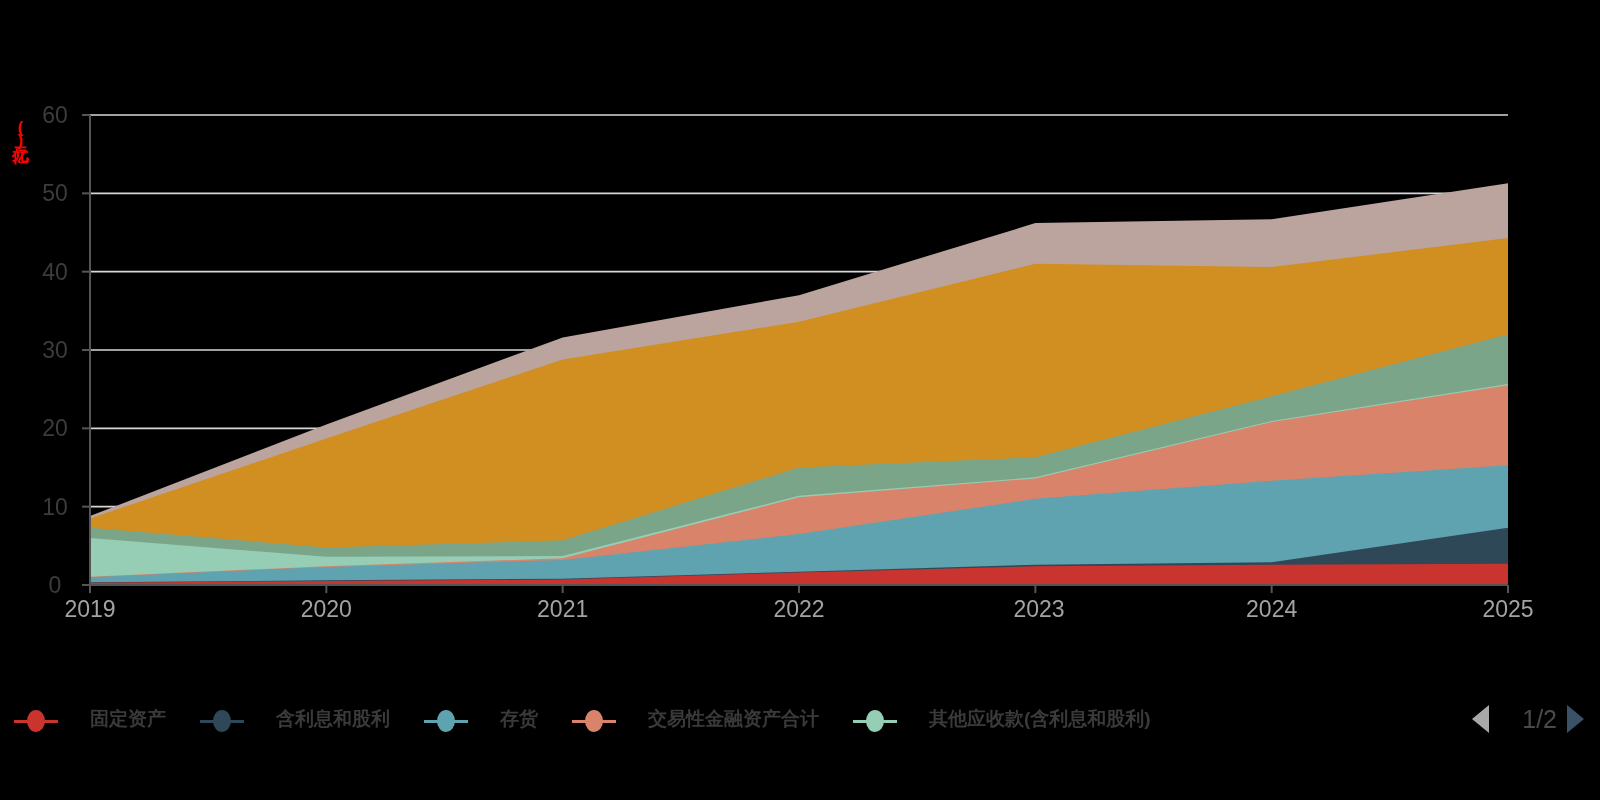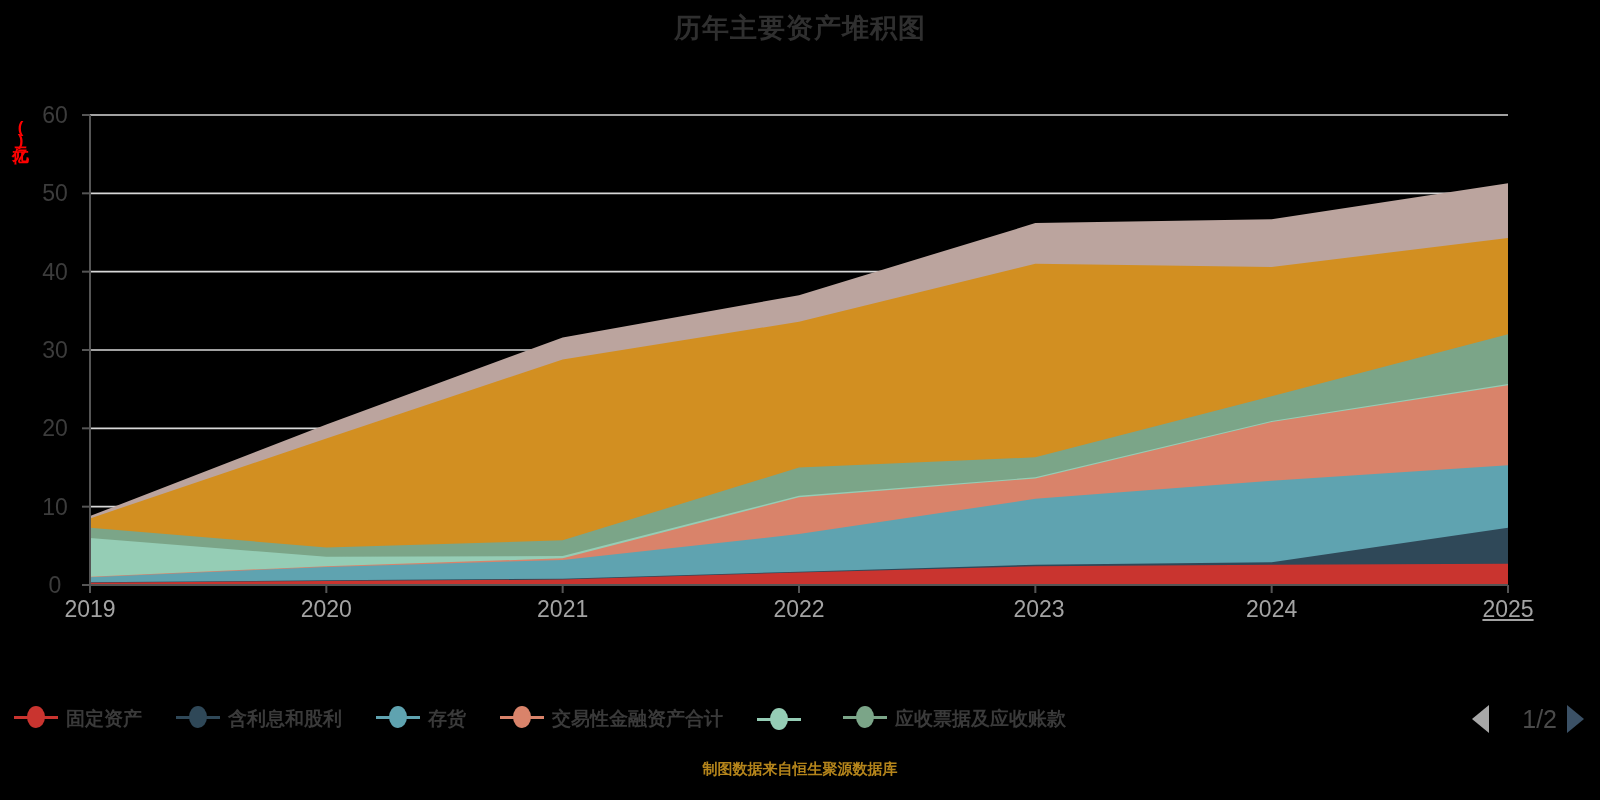--- a/index.html
+++ b/index.html
@@ -54,23 +54,24 @@
 
   .legend {
     position: absolute;
     left: 0; top: 695px;
     width: 1600px; height: 48px;
     display: flex; align-items: center;
     padding-left: 14px;
     gap: 0;
   }
   .legend-item {
-    display: flex; align-items: flex-start;
+    display: flex; align-items: flex-end;
     margin-right: 34px;
     white-space: nowrap;
+    gap: 24px;
   }
   .legend-marker {
     position: relative;
     width: 44px; height: 22px;
     display: inline-block;
     margin-right: 8px;
   }
   .legend-marker .bar {
     position: absolute; left: 0; top: 10px;
     width: 44px; height: 3px;
@@ -105,21 +106,20 @@
     font-size: 15px; font-weight: bold;
     color: #b5851b;
     letter-spacing: 0px;
   }
 </style>
 </head>
 <body>
 
 <div class="chart-root">
 
-  <div class="chart-title">历年主要资产堆积图</div>
 
   <div class="plot-wrap">
 
     <div class="y-axis-label">(亿元)</div>
 
     <div class="y-ticks" id="y-ticks">
         <div class="y-tick-label" style="top: 585px;">0</div>
         <div class="y-tick-label" style="top: 506.667px;">10</div>
         <div class="y-tick-label" style="top: 428.333px;">20</div>
         <div class="y-tick-label" style="top: 350px;">30</div>
@@ -162,21 +162,21 @@
         <line x1="1508" y1="585" x2="1508" y2="593" stroke="#555" stroke-width="2"></line>
       </svg>
 
     <div id="x-ticks">
         <div class="x-tick-label" style="left: 90px;">2019</div>
         <div class="x-tick-label" style="left: 326.333px;">2020</div>
         <div class="x-tick-label" style="left: 562.667px;">2021</div>
         <div class="x-tick-label" style="left: 799px;">2022</div>
         <div class="x-tick-label" style="left: 1039px;">2023</div>
         <div class="x-tick-label" style="left: 1271.67px;">2024</div>
-        <div class="x-tick-label" style="left: 1508px; text-decoration: underline;">2025</div>
+        <div class="x-tick-label" style="left: 1508px;">2025</div>
       </div>
   </div>
 
   <div class="legend">
     <div id="legend-items" style="display:flex;align-items:center;">
         <div class="legend-item">
           <span class="legend-marker">
             <span class="bar" style="background: rgb(201, 52, 47);"></span>
             <span class="dot" style="background: rgb(201, 52, 47);"></span>
           </span>
@@ -201,30 +201,23 @@
             <span class="bar" style="background: rgb(217, 131, 106);"></span>
             <span class="dot" style="background: rgb(217, 131, 106);"></span>
           </span>
           <span class="legend-label">交易性金融资产合计</span>
         </div>
         <div class="legend-item">
           <span class="legend-marker">
             <span class="bar" style="background: rgb(149, 205, 181);"></span>
             <span class="dot" style="background: rgb(149, 205, 181);"></span>
           </span>
-        </div>
-        <div class="legend-item">
-          <span class="legend-marker">
-            <span class="bar" style="background: rgb(123, 165, 136);"></span>
-            <span class="dot" style="background: rgb(123, 165, 136);"></span>
-          </span>
-          <span class="legend-label">应收票据及应收账款</span>
+          <span class="legend-label">其他应收款(含利息和股利)</span>
         </div>
       </div>
     <div class="pager">
       <div class="pager-arrow-left"></div>
       <div class="pager-text">1/2</div>
       <div class="pager-arrow-right"></div>
     </div>
   </div>
 
-  <div class="footer-note">制图数据来自恒生聚源数据库</div>
 </div>
 
 </body></html>

